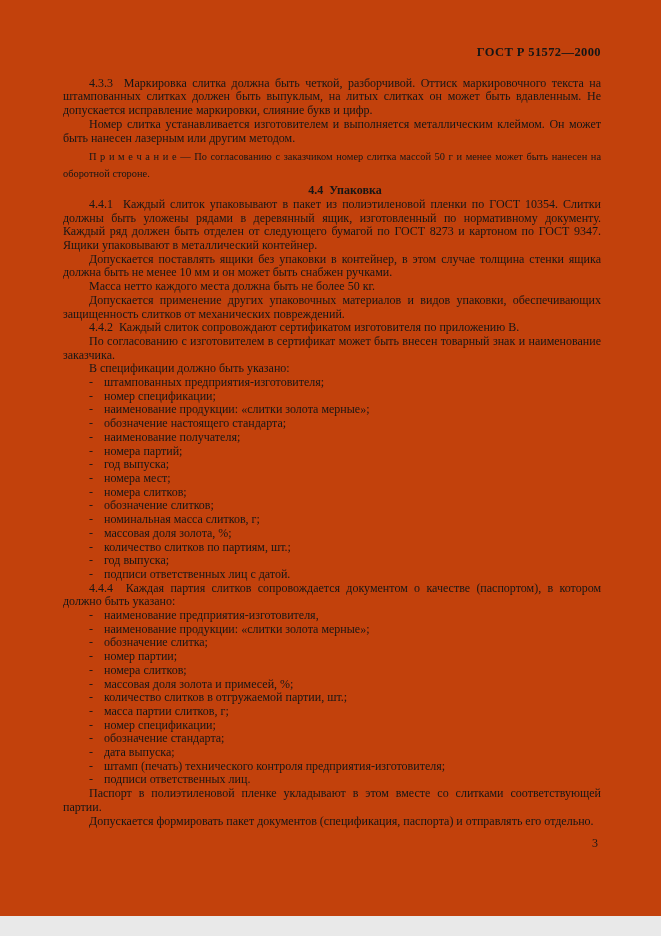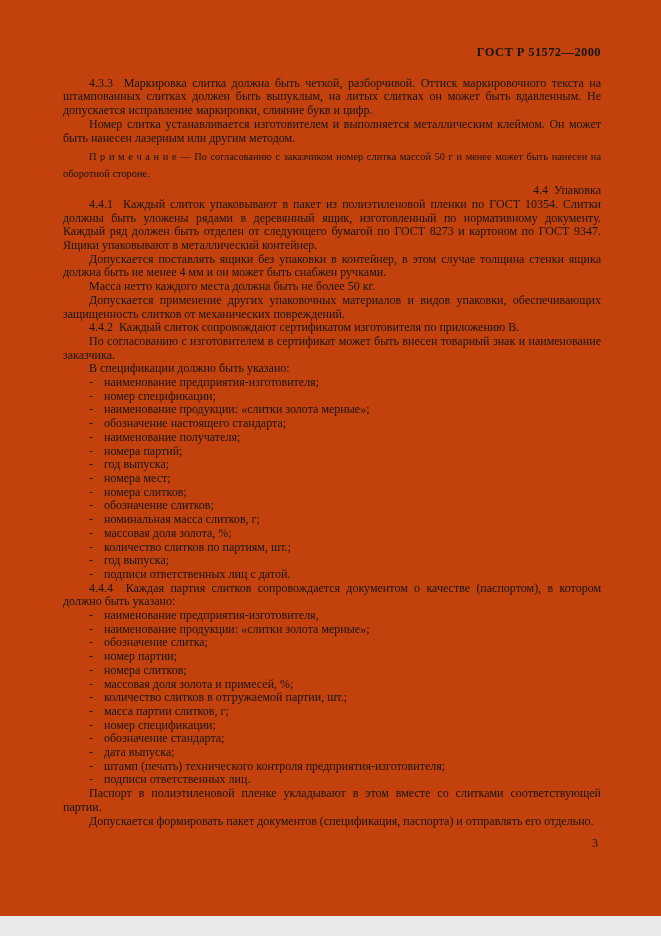--- a/index.html
+++ b/index.html
@@ -34,23 +34,23 @@
     text-indent: 26px;
   }
   .note {
     font-size: 10.4px;
     line-height: 17px;
     text-align: justify;
     text-indent: 26px;
     margin: 3px 0 2px 0 !important;
   }
   .heading {
-    font-weight: normal;
+    font-weight: bold;
     text-indent: 26px;
-    text-align: right;
+    text-align: center;
   }
   .list-item {
     display: flex;
     padding-left: 26px;
     text-align: left;
   }
   .list-item .marker {
     flex: none;
     width: 15px;
   }
@@ -67,29 +67,29 @@
 <div class="page">
   <div class="header">
     <span>ГОСТ Р 51572—2000</span>
   </div>
   <div class="content">
       <p class="paragraph">4.3.3&nbsp; Маркировка слитка должна быть четкой, разборчивой. Оттиск маркировочного текста на штампованных слитках должен быть выпуклым, на литых слитках он может быть вдавленным. Не допускается исправление маркировки, слияние букв и цифр.</p>
       <p class="paragraph">Номер слитка устанавливается изготовителем и выполняется металлическим клеймом. Он может быть нанесен лазерным или другим методом.</p>
       <p class="note">П р и м е ч а н и е — По согласованию с заказчиком номер слитка массой 50 г и менее может быть нанесен на оборотной стороне.</p>
       <p class="heading">4.4&nbsp; Упаковка</p>
       <p class="paragraph">4.4.1&nbsp; Каждый слиток упаковывают в пакет из полиэтиленовой пленки по ГОСТ 10354. Слитки должны быть уложены рядами в деревянный ящик, изготовленный по нормативному документу. Каждый ряд должен быть отделен от следующего бумагой по ГОСТ 8273 и картоном по ГОСТ 9347. Ящики упаковывают в металлический контейнер.</p>
-      <p class="paragraph">Допускается поставлять ящики без упаковки в контейнер, в этом случае толщина стенки ящика должна быть не менее 4 мм и он может быть снабжен ручками.</p>
+      <p class="paragraph">Допускается поставлять ящики без упаковки в контейнер, в этом случае толщина стенки ящика должна быть не менее 10 мм и он может быть снабжен ручками.</p>
       <p class="paragraph">Масса нетто каждого места должна быть не более 50 кг.</p>
       <p class="paragraph">Допускается применение других упаковочных материалов и видов упаковки, обеспечивающих защищенность слитков от механических повреждений.</p>
       <p class="paragraph">4.4.2&nbsp; Каждый слиток сопровождают сертификатом изготовителя по приложению В.</p>
       <p class="paragraph">По согласованию с изготовителем в сертификат может быть внесен товарный знак и наименование заказчика.</p>
       <p class="paragraph">В спецификации должно быть указано:</p>
       <p class="list-item">
         <span class="marker">-</span>
-        <span>наименование предприятия-изготовителя;</span>
+        <span>штампованных предприятия-изготовителя;</span>
       </p>
       <p class="list-item">
         <span class="marker">-</span>
         <span>номер спецификации;</span>
       </p>
       <p class="list-item">
         <span class="marker">-</span>
         <span>наименование продукции: «слитки золота мерные»;</span>
       </p>
       <p class="list-item">

